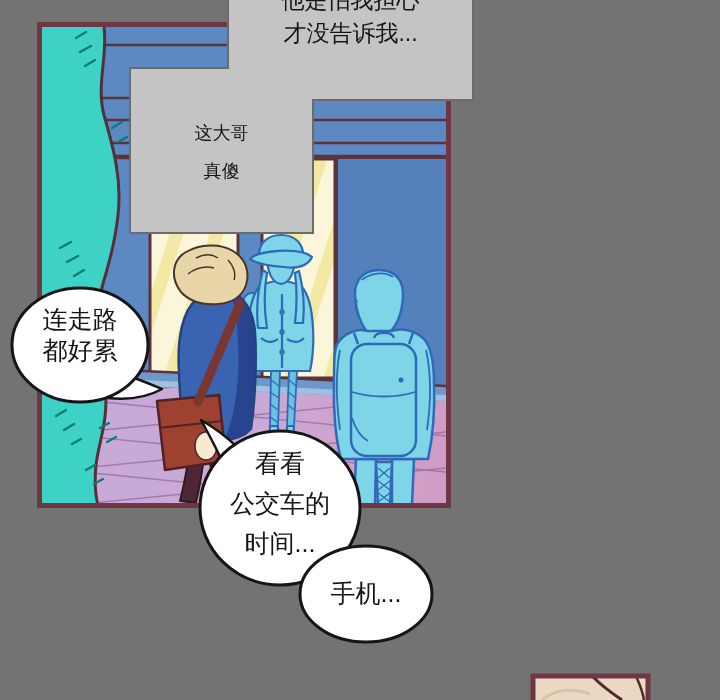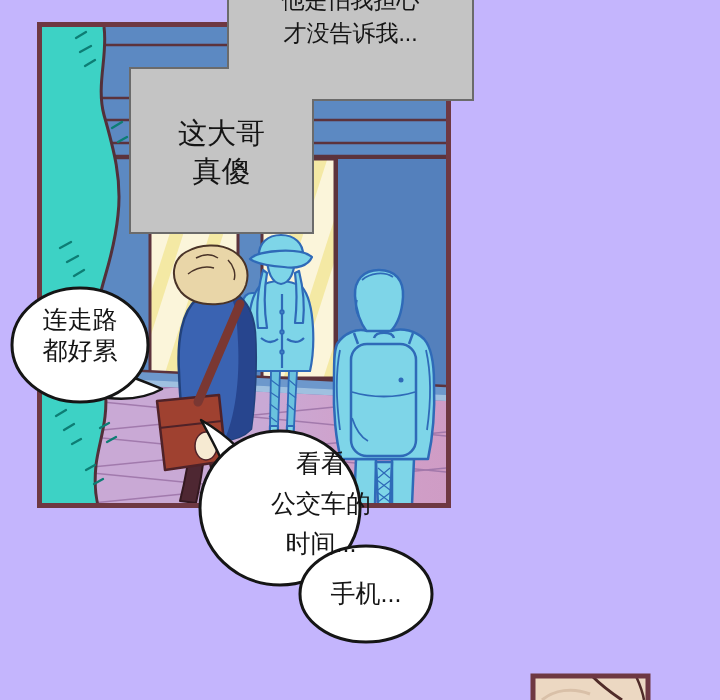--- a/index.html
+++ b/index.html
@@ -1,31 +1,31 @@
 <!DOCTYPE html>
 <html><head>
 <meta charset="utf-8">
 <style>
   html,body { margin:0; padding:0; background:#ffffff; }
   .stage {
     position:relative; width:720px; height:700px;
-    overflow:hidden; background:#c4b5fd;
+    overflow:hidden; background:#737373;
     font-family:"Liberation Sans", sans-serif;
   }
   .stage svg { position:absolute; left:0; top:0; }
   .txt {
     position:absolute; z-index:5;
     white-space:pre-line; text-align:center;
     color:#151515; font-family:"Liberation Sans", sans-serif;
     pointer-events:none;
   }
   .cap1 { left:228px; top:-16px; width:245px; font-size:23px; line-height:33px; }
-  .cap2 { left:130px; top:114px; width:183px; font-size:29px; line-height:38px; }
+  .cap2 { left:130px; top:114px; width:183px; font-size:18px; line-height:38px; }
   .bubA { left:14px;  top:304px; width:132px; font-size:25px; line-height:31px; }
-  .bubB { left:200px; top:443px; width:160px; font-size:25px; line-height:40px;padding-left:41px; }
+  .bubB { left:200px; top:443px; width:160px; font-size:25px; line-height:40px; }
   .bubC { left:300px; top:578px; width:132px; font-size:25px; line-height:30px; }
 </style>
 </head>
 <body>
 
 <div class="stage">
 
 <svg width="720" height="700" viewBox="0 0 720 700">
   <defs>
     <clipPath id="panelClip">

